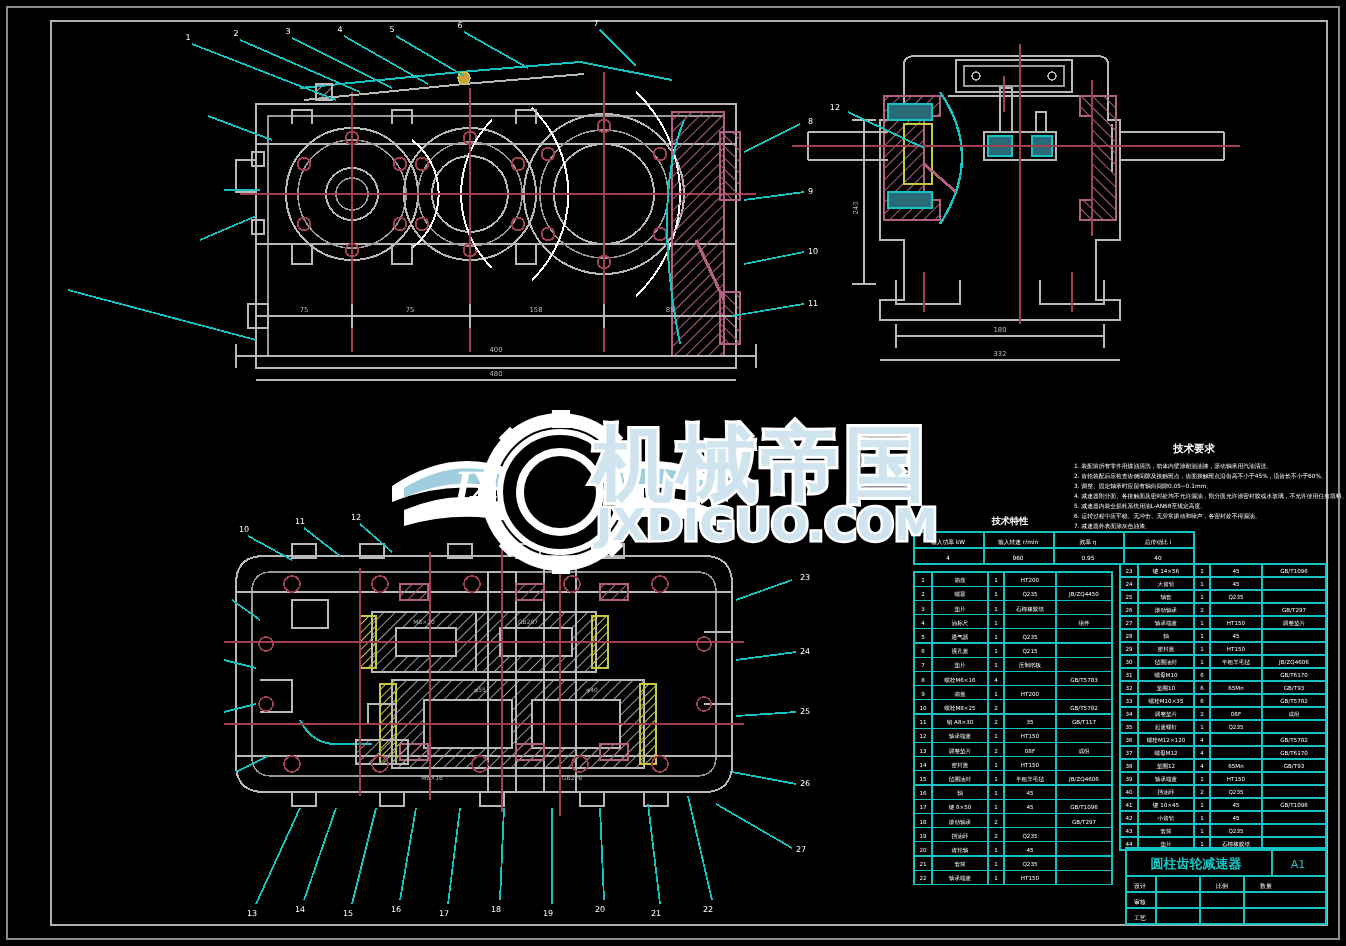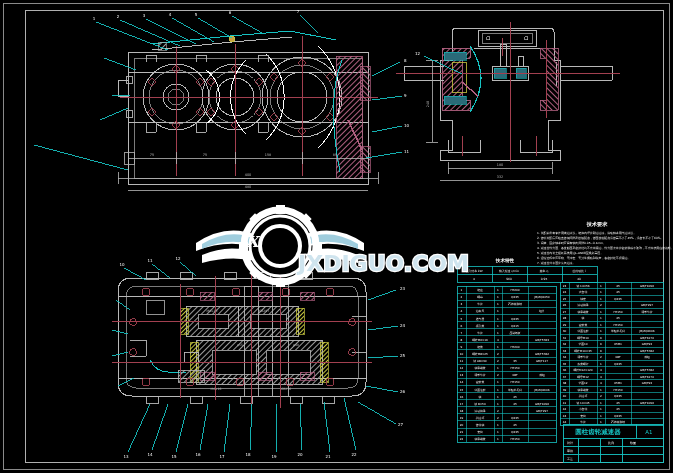--- a/index.html
+++ b/index.html
@@ -8,21 +8,21 @@
   #stage{position:relative;width:673px;height:473px;background:#000;}
   svg{display:block;position:absolute;top:0;left:0;}
   .wm{position:absolute;left:178px;top:203px;width:310px;height:86px;pointer-events:none;}
   .wm-txt{position:absolute;left:118px;top:2px;font-size:41px;font-weight:bold;
           color:#cfe4ee;letter-spacing:1px;
           -webkit-text-stroke:3px #ffffff;paint-order:stroke fill;
           font-family:"DejaVu Sans",sans-serif;white-space:nowrap;}
   .wm-sub{position:absolute;left:120px;top:48px;font-size:22px;font-weight:bold;
           color:#cfe4ee;-webkit-text-stroke:2.5px #ffffff;paint-order:stroke fill;
           letter-spacing:0px;font-family:"DejaVu Sans",sans-serif;white-space:nowrap;text-align:center;}
-  .wm-jx{position:absolute;left:63px;top:30px;font-size:15px;font-weight:bold;color:#ffffff;
+  .wm-jx{position:absolute;left:49px;top:30px;font-size:18px;font-weight:bold;color:#ffffff;
          font-style:italic;font-family:"DejaVu Serif",serif;}
 </style>
 </head>
 <body>
 
 <div id="stage">
 
 <svg width="673" height="473" viewBox="0 0 673 473" shape-rendering="crispEdges">
   <defs>
     <pattern id="hatch" width="4" height="4" patternTransform="rotate(45)" patternUnits="userSpaceOnUse">
@@ -744,16 +744,17 @@
         <rect x="61" y="39" width="9" height="9"></rect>
             <rect x="135" y="39" width="9" height="9"></rect>
         <rect x="73" y="12" width="8" height="8" transform="rotate(45 77 16)"></rect>
         <rect x="124" y="12" width="8" height="8" transform="rotate(45 128 16)"></rect>
         <rect x="73" y="66" width="8" height="8" transform="rotate(45 77 70)"></rect>
         <rect x="124" y="66" width="8" height="8" transform="rotate(45 128 70)"></rect>
       </g>
     </g>
   </svg>
   <div class="wm-jx">JX</div>
+  <div class="wm-txt">机械帝国</div>
   <div class="wm-sub">JXDIGUO.COM</div>
 </div>
 
 </div>
 
 </body></html>

